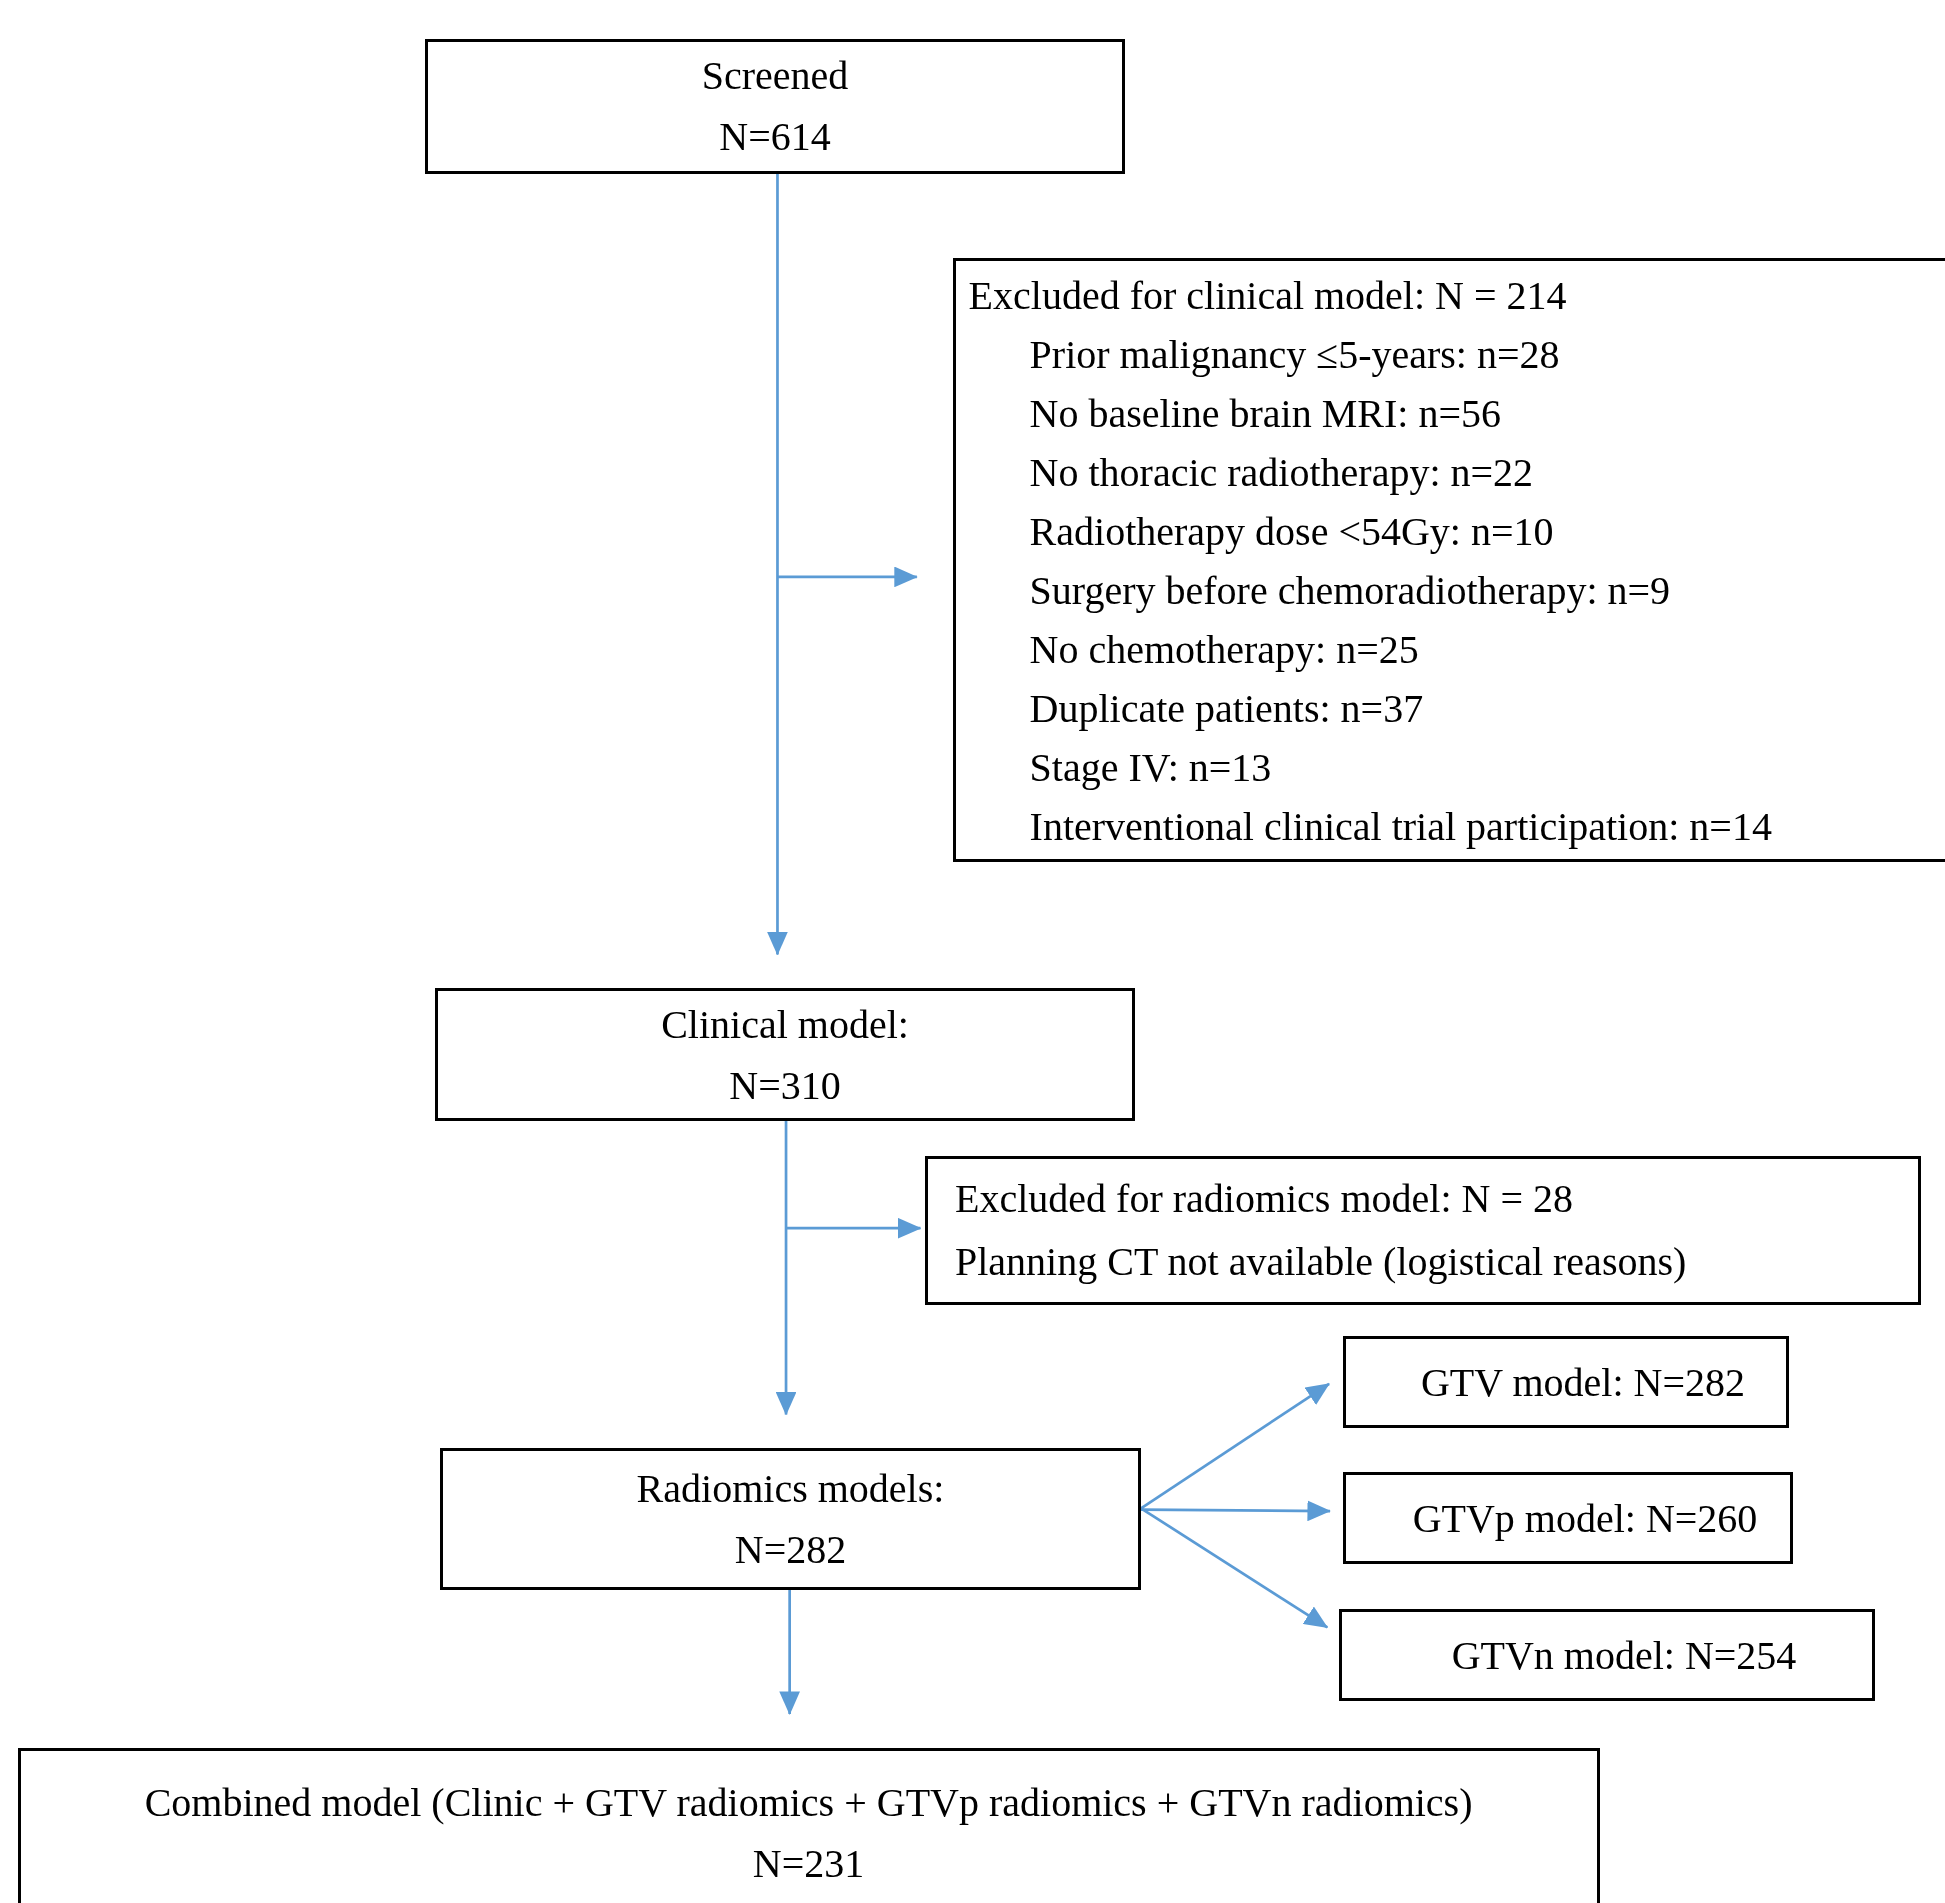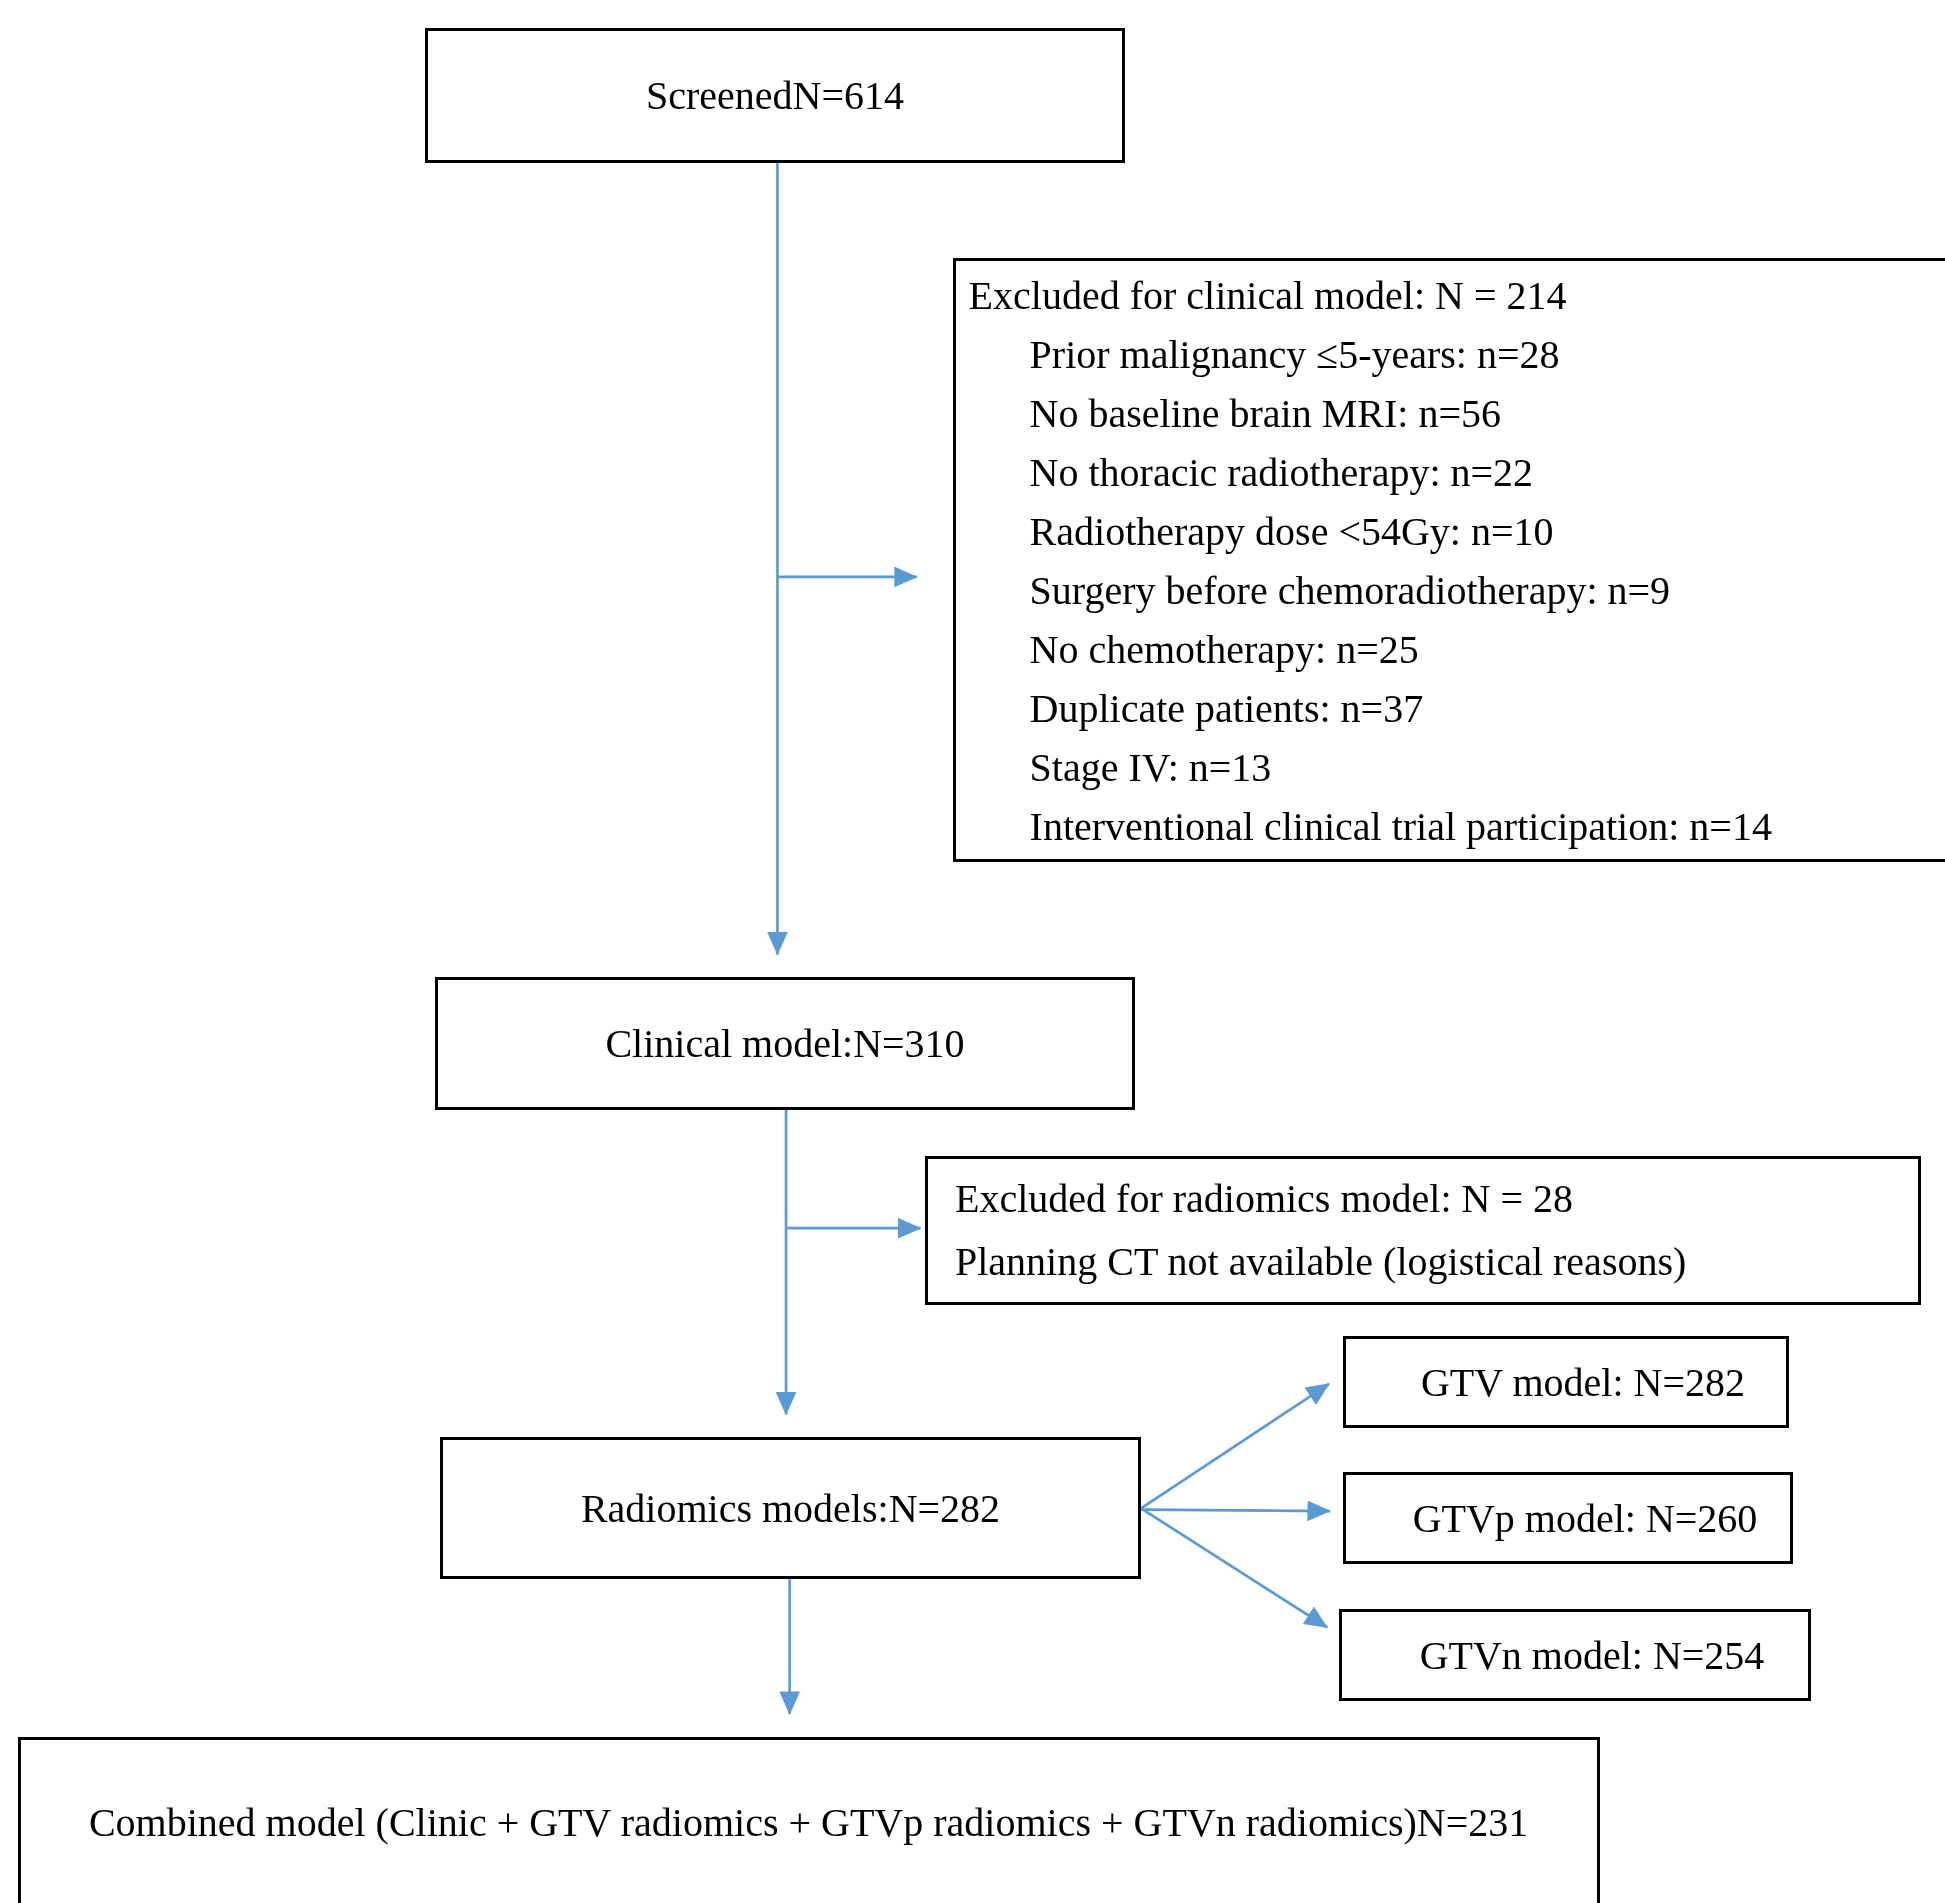--- a/index.html
+++ b/index.html
@@ -24,24 +24,25 @@
     pointer-events: none;
   }
   .box {
     position: absolute;
     box-sizing: border-box;
     border: 3.2px solid #000000;
     background: #ffffff;
   }
   .center-col {
     display: flex;
-    flex-direction: row;
+    flex-direction: column;
     justify-content: center;
     align-items: center;
     text-align: center;
+    margin-top: 11px;
   }
   .center-col .line { line-height: 61px; }
   .single {
     display: flex;
     align-items: center;
     justify-content: center;
     text-align: center;
     padding-left: 34px;
   }
   .listbox { padding: 5.4px 9px 0 12.6px; }
@@ -51,21 +52,21 @@
   .leftbox .line { line-height: 63px; white-space: nowrap; }
 
   
   #box-screened        { left: 425px;  top: 27.5px;   width: 700px; height: 135px; }
   #box-excluded-clin   { left: 921px; top: 258px;  width: 1005px; height: 604px; margin-left: 32px; }
   #box-clinical        { left: 435px;  top: 977px; width: 700px; height: 133px; text-align: right; }
   #box-excluded-rad    { left: 925px; top: 1156px; width: 996px; height: 149px; }
   #box-radiomics       { left: 440px;  top: 1437px; width: 701px; height: 142px; }
   #box-gtv             { left: 1343px; top: 1336px; width: 446px;  height: 92px; }
   #box-gtvp            { left: 1343px; top: 1472px; width: 450px;  height: 92px; }
-  #box-gtvn            { left: 1339px; top: 1609px; width: 472px; height: 92px; }
+  #box-gtvn            { left: 1339px; top: 1609px; width: 536px; height: 92px; }
   #box-combined        { left: 17.6px;   top: 1737px; width: 1582px; height: 170px; }
 </style>
 </head>
 <body>
 
 <div class="canvas">
 
   <svg class="connectors" viewBox="0 0 4313 4219" xmlns="http://www.w3.org/2000/svg">
     <defs>
       <marker id="arrowhead" viewBox="0 0 52 46" markerWidth="52" markerHeight="46" refX="50" refY="23" orient="auto" markerUnits="userSpaceOnUse">

